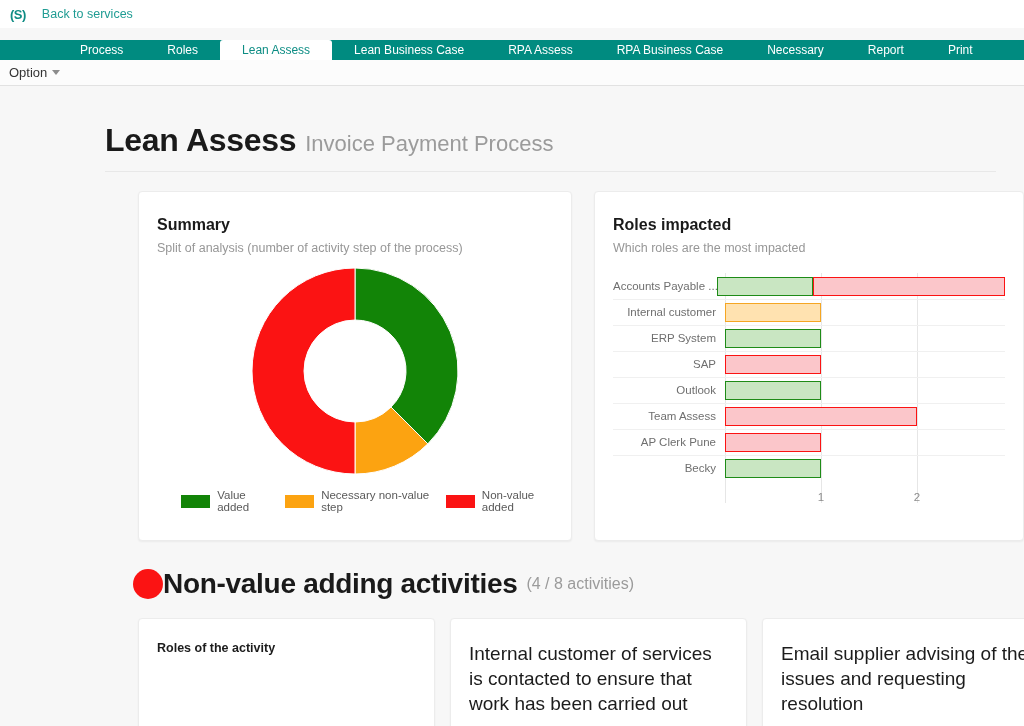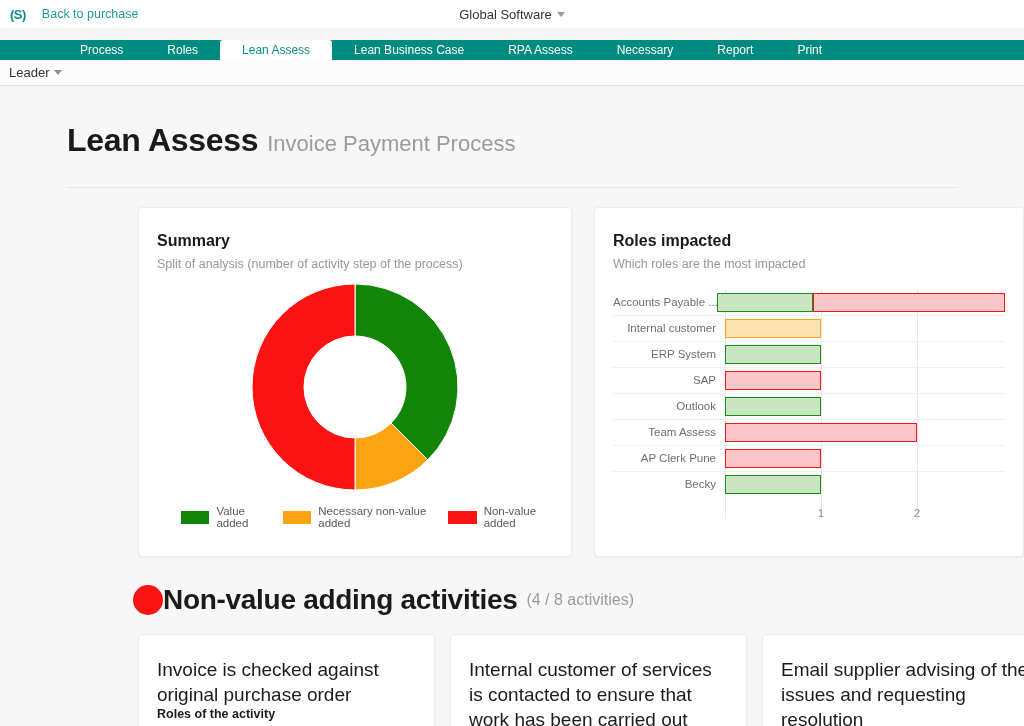--- a/index.html
+++ b/index.html
@@ -86,23 +86,23 @@
     padding-left: 9px;
     font-size: 13px;
     color: #333;
   }
   .optionbar .caret { border-top-color: #8c8c8c; }
 
   
   .page { padding: 0 0 0 0; }
 
   .page-title-wrap {
-    margin: 36px 0 0 67px;
+    margin: 36px 0 0 105px;
     width: 891px;
-    padding-bottom: 28px;
+    padding-bottom: 12px;
     border-bottom: 1px solid #e8e8e8;
   }
   .page-title {
     font-size: 32px;
     font-weight: bold;
     color: #1a1a1a;
     display: inline;
     letter-spacing: -0.3px;
   }
   .page-subtitle {
@@ -268,39 +268,37 @@
     font-size: 12.5px;
     font-weight: bold;
     color: #1c1c1c;
   }
 </style>
 </head>
 <body>
 
 <div class="topbar">
   <span class="logo">(S)</span>
-  <span class="back-link">Back to purchase</span>
-  <div class="org-select">
-    <span class="name">Global Software</span><span class="caret"></span>
-  </div>
+  <span class="back-link">Back to services</span>
 </div>
 
 <div class="navbar" id="navbar">
     <div class="nav-tab">Process</div>
     <div class="nav-tab">Roles</div>
     <div class="nav-tab active">Lean Assess</div>
     <div class="nav-tab">Lean Business Case</div>
     <div class="nav-tab">RPA Assess</div>
+    <div class="nav-tab">RPA Business Case</div>
     <div class="nav-tab">Necessary</div>
     <div class="nav-tab">Report</div>
     <div class="nav-tab">Print</div>
   </div>
 
 <div class="optionbar">
-  <span>Leader</span>
+  <span>Option</span>
     <span class="caret"></span>
 </div>
 
 <div class="page">
 
   <div class="page-title-wrap">
     <span class="page-title">Lean Assess</span><span class="page-subtitle">Invoice Payment Process</span>
   </div>
 
   <div class="cards-row">
@@ -315,21 +313,21 @@
             <path d="M 106 209 A 103 103 0 0 1 105.99999999999999 3 L 105.99999999999999 55 A 51 51 0 0 0 106 157 Z" fill="#fb1313" stroke="#ffffff" stroke-width="1"></path>
           </svg>
       </div>
       <div class="legend" id="donut-legend">
           <div class="legend-item">
             <span class="legend-swatch" style="background: rgb(18, 132, 7);"></span>
             <span>Value added</span>
           </div>
           <div class="legend-item">
             <span class="legend-swatch" style="background: rgb(252, 163, 17);"></span>
-            <span>Necessary non-value added</span>
+            <span>Necessary non-value step</span>
           </div>
           <div class="legend-item">
             <span class="legend-swatch" style="background: rgb(251, 19, 19);"></span>
             <span>Non-value added</span>
           </div>
         </div>
     </div>
 
     <div class="card card-roles">
       <div class="card-title">Roles impacted</div>
@@ -404,21 +402,20 @@
   </div>
 
   <div class="nva-header">
     <span class="nva-dot"></span>
     <span class="nva-title">Non-value adding activities</span>
     <span class="nva-count">(4 / 8 activities)</span>
   </div>
 
   <div class="activity-row" id="activity-row">
       <div class="activity-card">
-        <div class="activity-name">Invoice is checked against original purchase order</div>
         <div class="activity-roles-label">Roles of the activity</div>
       </div>
       <div class="activity-card">
         <div class="activity-name">Internal customer of services is contacted to ensure that work has been carried out</div>
       </div>
       <div class="activity-card">
         <div class="activity-name">Email supplier advising of the issues and requesting resolution</div>
       </div>
     </div>
 

